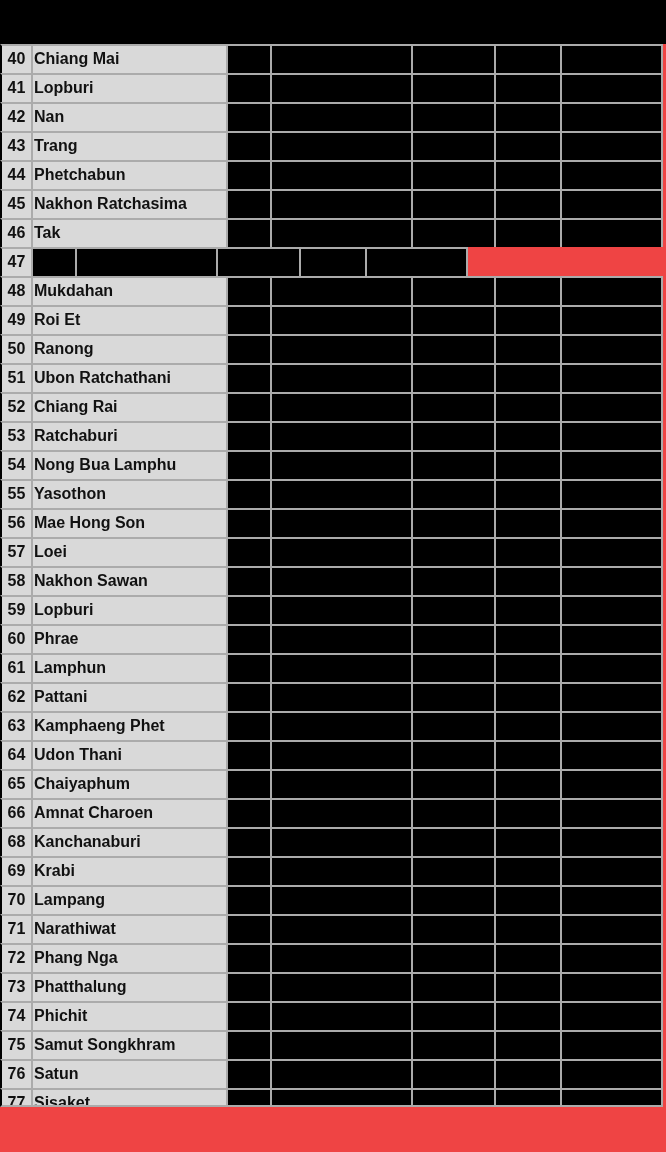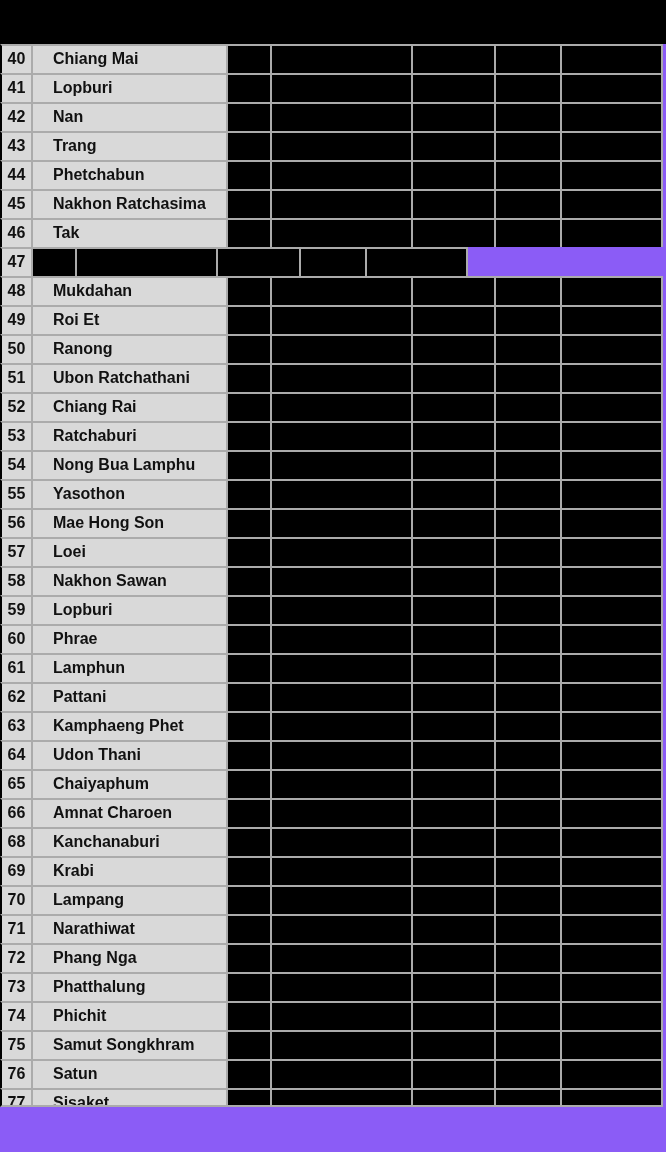--- a/index.html
+++ b/index.html
@@ -4,21 +4,21 @@
 <style>
   html, body {
     margin: 0;
     padding: 0;
     background: #000;
   }
   .page {
     position: relative;
     width: 666px;
     height: 1152px;
-    background: #8b5cf6;
+    background: #ef4444;
     overflow: hidden;
     font-family: "Liberation Sans", "DejaVu Sans", sans-serif;
   }
   .top-header {
     width: 666px;
     height: 44px;
     background: #000;
   }
   .ranking-table {
     width: 663px;
@@ -50,21 +50,21 @@
     line-height: 26px;
   }
   .cell.rank {
     width: 31px;
     text-align: center;
     border-left: 2px solid #000;
   }
   .cell.name {
     width: 195px;
     border-left: 2px solid var(--grid);
-    padding-left: 20px;
+    padding-left: 1px;
   }
   .cell.value {
     background: var(--cell-bg);
     border-left: 2px solid var(--grid);
   }
   .cell.v0 { width: 44px; }
   .cell.v1 { width: 141px; }
   .cell.v2 { width: 83px; }
   .cell.v3 { width: 66px; }
   .cell.v4 { width: 103px; border-right: 2px solid var(--grid); }

